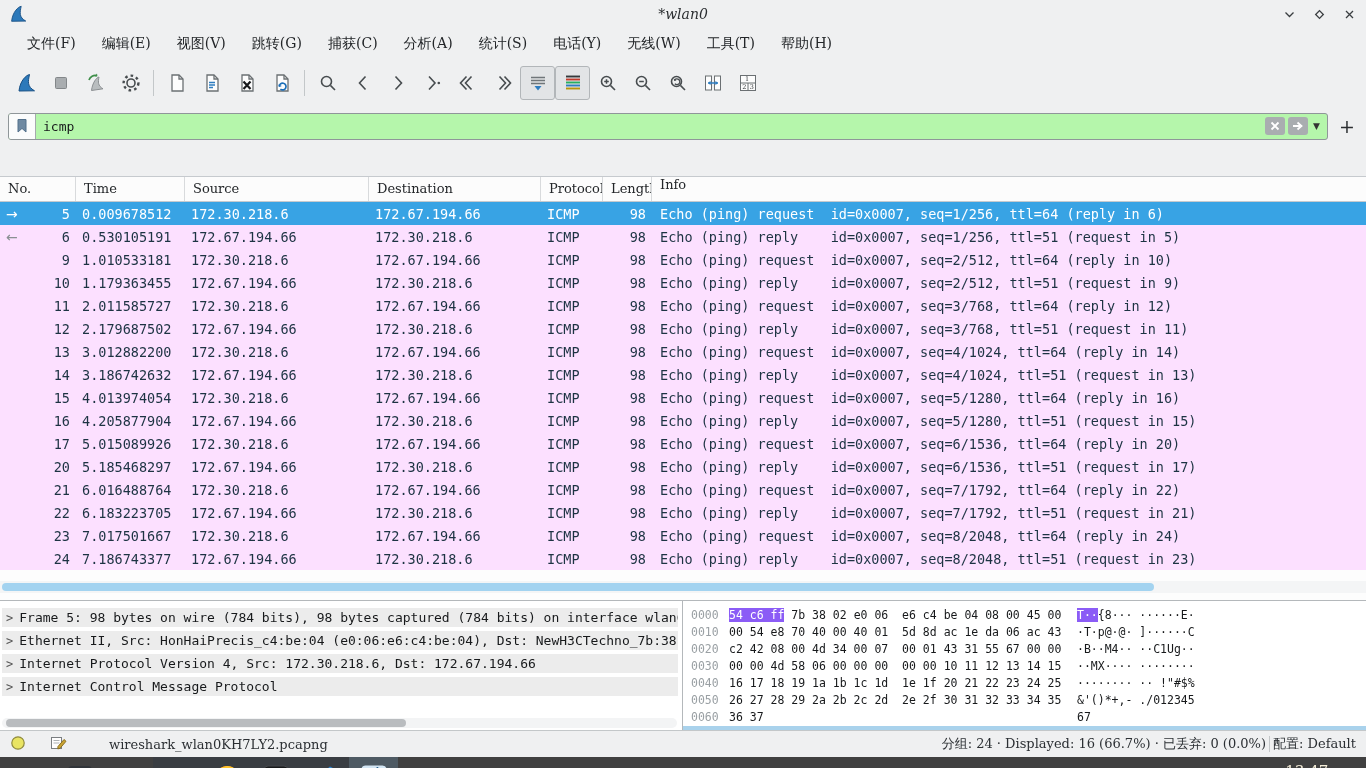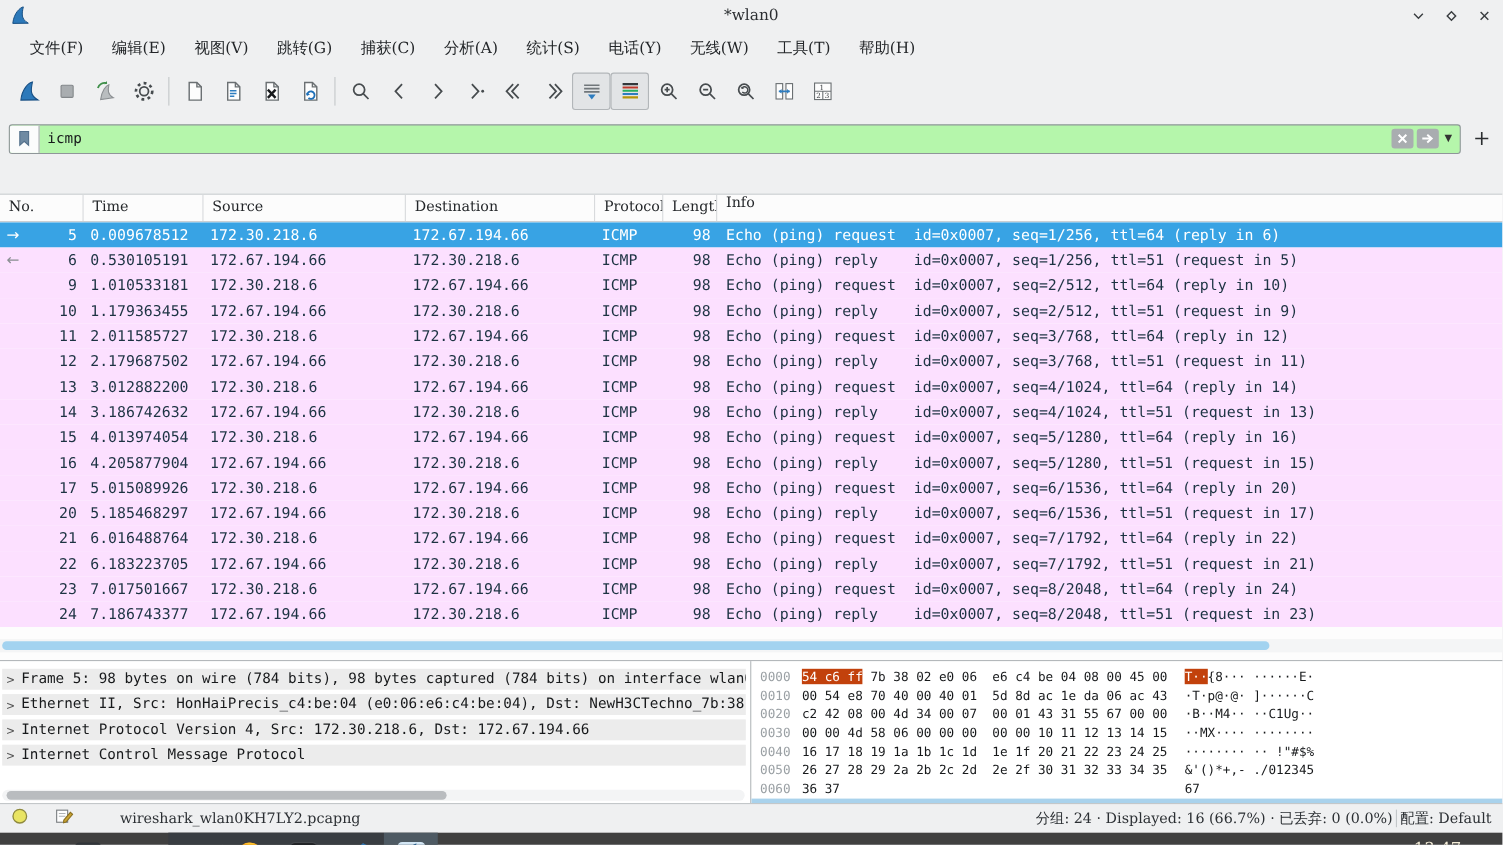--- a/index.html
+++ b/index.html
@@ -2,21 +2,21 @@
 <html><head>
 <meta charset="utf-8">
 <style>
   * { box-sizing: border-box; margin: 0; padding: 0; }
   html,body { width:1366px; height:768px; overflow:hidden; }
   body { font-family:"DejaVu Serif","Liberation Serif",serif; background:#eff0f1; color:#232629; position:relative; }
 
   
   .titlebar { height:28px; display:flex; align-items:center; position:relative; background:#eff0f1; }
   .win-icon { position:absolute; left:8px; top:4px; }
-  .title { position:absolute; left:0; right:0; text-align:center; font-size:14px; color:#2b2e31; }
+  .title { position:absolute; left:0; right:0; text-align:center; font-size:14px; color:#2b2e31;font-style:italic; }
   .win-controls { position:absolute; right:10px; top:0; height:28px; display:flex; align-items:center; gap:16px; }
   .wc { width:14px; height:14px; display:flex; align-items:center; justify-content:center; cursor:default; }
 
   
   .menubar { height:32px; display:flex; align-items:center; padding-left:14px; font-size:14px; }
   .menu-item { padding:5px 13px; border-radius:2px; white-space:nowrap; }
 
   
   .toolbar { height:46px; display:flex; align-items:center; padding-left:8px; }
   .tbtn { width:35px; height:34px; display:flex; align-items:center; justify-content:center; border:1px solid transparent; border-radius:3px; background:transparent; }
@@ -56,21 +56,21 @@
   .dline { height:19px; margin:2px 4px 4px 2px; background:#ececec; display:flex; align-items:center; font-family:"DejaVu Sans Mono",monospace; font-size:13px; color:#17191b; white-space:pre; overflow:hidden; }
   .twisty { color:#555; padding:0 6px 0 4px; font-size:12px; flex-shrink:0; }
   .detail-scroll { position:absolute; left:2px; bottom:2px; width:675px; height:10px; background:#f3f4f5; border-radius:5px; }
   .detail-thumb { position:absolute; left:4px; top:1px; width:400px; height:8px; border-radius:4px; background:#b9bcbf; }
 
   .hexpane { flex:1; position:relative; padding:5px 0 0 8px; font-family:"DejaVu Sans Mono",monospace; font-size:11.5px; overflow:hidden; }
   .hrow { height:17px; display:flex; align-items:center; white-space:pre; }
   .hoff { width:38px; color:#9aa0a4; flex-shrink:0; }
   .hbytes { width:348px; color:#17191b; flex-shrink:0; }
   .hascii { color:#17191b; }
-  .hl { background:#c2410c; color:#fff; }
+  .hl { background:#8b5cf6; color:#fff; }
   .hex-bottombar { position:absolute; left:0; right:0; bottom:0; height:4px; background:#a9d2ec; }
 
   
   .statusbar { height:27px; display:flex; align-items:center; background:#eff0f1; border-top:1px solid #c3c7c9; font-size:13px; color:#2b2f33; padding:0 10px; }
   .sb-left { display:flex; align-items:center; gap:24px; }
   .sb-file { margin-left:18px; }
   .sb-right { margin-left:auto; display:flex; align-items:center; gap:3px;text-align:right; }
   .sb-sep { width:1px; height:16px; background:#c3c7c9; }
 
   

